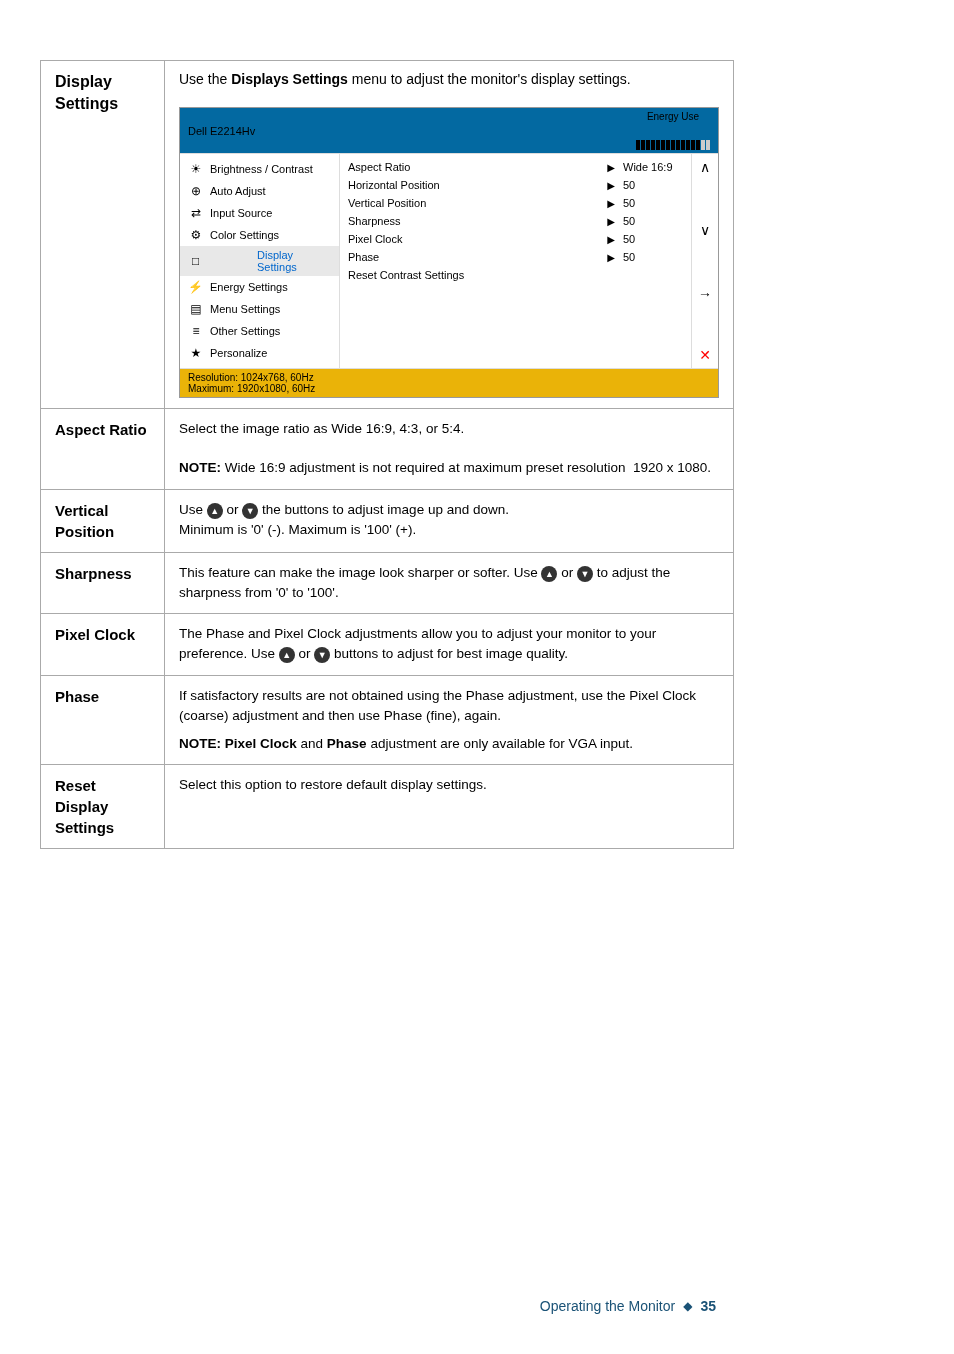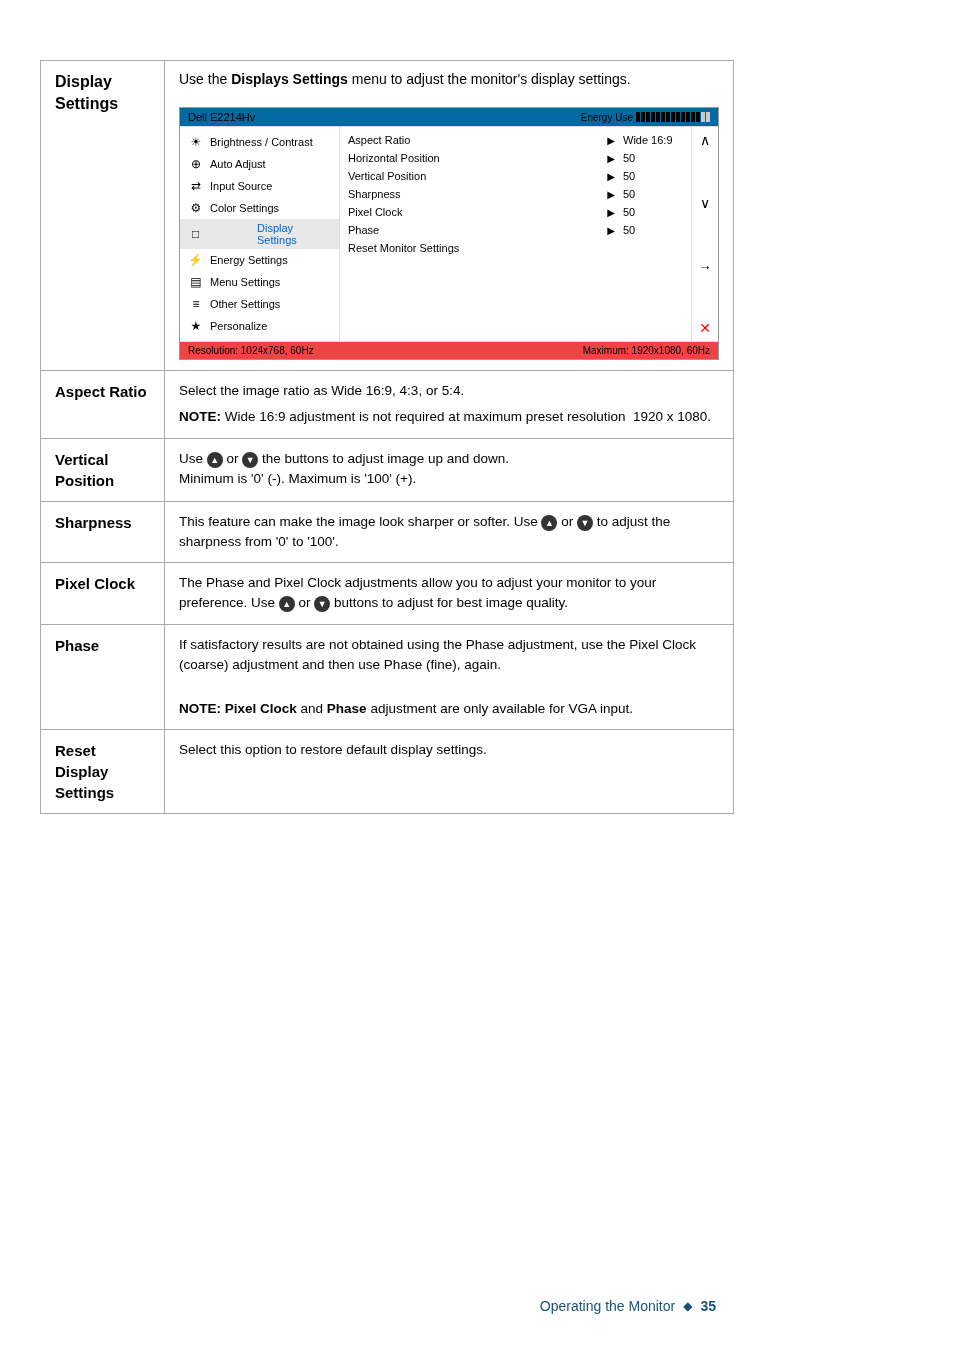--- a/index.html
+++ b/index.html
@@ -86,22 +86,23 @@
     }
 
     .monitor-header .brand {
       font-size: 11px;
       font-weight: normal;
     }
 
     .energy-bar {
       display: flex;
       align-items: center;
-      gap: 3px;
+      gap: 18px;
       font-size: 10px;
+      flex-direction: column;
     }
 
     .energy-bar-graphic {
       display: inline-flex;
       gap: 1px;
     }
 
     .energy-bar-graphic span {
       display: inline-block;
       width: 4px;
@@ -175,21 +176,22 @@
       width: 60px;
       text-align: left;
     }
 
     .monitor-footer {
       border-top: 1px solid #ddd;
       padding: 3px 8px;
       display: flex;
       justify-content: space-between;
       font-size: 10px;
-      background: #ef4444;
+      background: #eab308;
+      flex-direction: column;
     }
 
     .monitor-sidebar {
       display: flex;
       flex-direction: column;
       justify-content: space-between;
       padding: 4px 4px;
       border-left: 1px solid #ddd;
       align-items: center;
     }
@@ -359,21 +361,21 @@
                   <span class="sub-label">Pixel Clock</span>
                   <span class="sub-arrow">▶</span>
                   <span class="sub-value">50</span>
                 </div>
                 <div class="submenu-item">
                   <span class="sub-label">Phase</span>
                   <span class="sub-arrow">▶</span>
                   <span class="sub-value">50</span>
                 </div>
                 <div class="submenu-item reset-row">
-                  <span class="sub-label">Reset Monitor Settings</span>
+                  <span class="sub-label">Reset Contrast Settings</span>
                 </div>
               </div>
               <div class="monitor-sidebar">
                 <span class="sidebar-btn">∧</span>
                 <span class="sidebar-btn">∨</span>
                 <span class="sidebar-btn">→</span>
                 <span class="sidebar-btn red">✕</span>
               </div>
             </div>
             <div class="monitor-footer">
@@ -382,21 +384,21 @@
             </div>
           </div>
         </div>
       </td>
     </tr>
 
     <tr>
       <td class="left-cell">Aspect Ratio</td>
       <td class="right-cell">
         <div>Select the image ratio as Wide 16:9, 4:3, or 5:4.</div>
-        <div style="margin-top:6px;">
+        <div style="margin-top:19px;">
           <span class="note">NOTE:</span> Wide 16:9 adjustment is not required at maximum preset resolution&nbsp; 1920 x 1080.
         </div>
       </td>
     </tr>
 
 
     <tr>
       <td class="left-cell">Vertical Position</td>
       <td class="right-cell">
         <div>
@@ -423,21 +425,21 @@
         </div>
       </td>
     </tr>
 
     <tr>
       <td class="left-cell">Phase</td>
       <td class="right-cell">
         <div>
           If satisfactory results are not obtained using the Phase adjustment, use the Pixel Clock (coarse) adjustment and then use Phase (fine), again.
         </div>
-        <div style="margin-top:24px;">
+        <div style="margin-top:8px;">
           <span class="note">NOTE:</span> <strong>Pixel Clock</strong> and <strong>Phase</strong> adjustment are only available for VGA input.
         </div>
       </td>
     </tr>
 
     <tr>
       <td class="left-cell">Reset Display<br>Settings</td>
       <td class="right-cell">
         <div>Select this option to restore default display settings.</div>
       </td>

